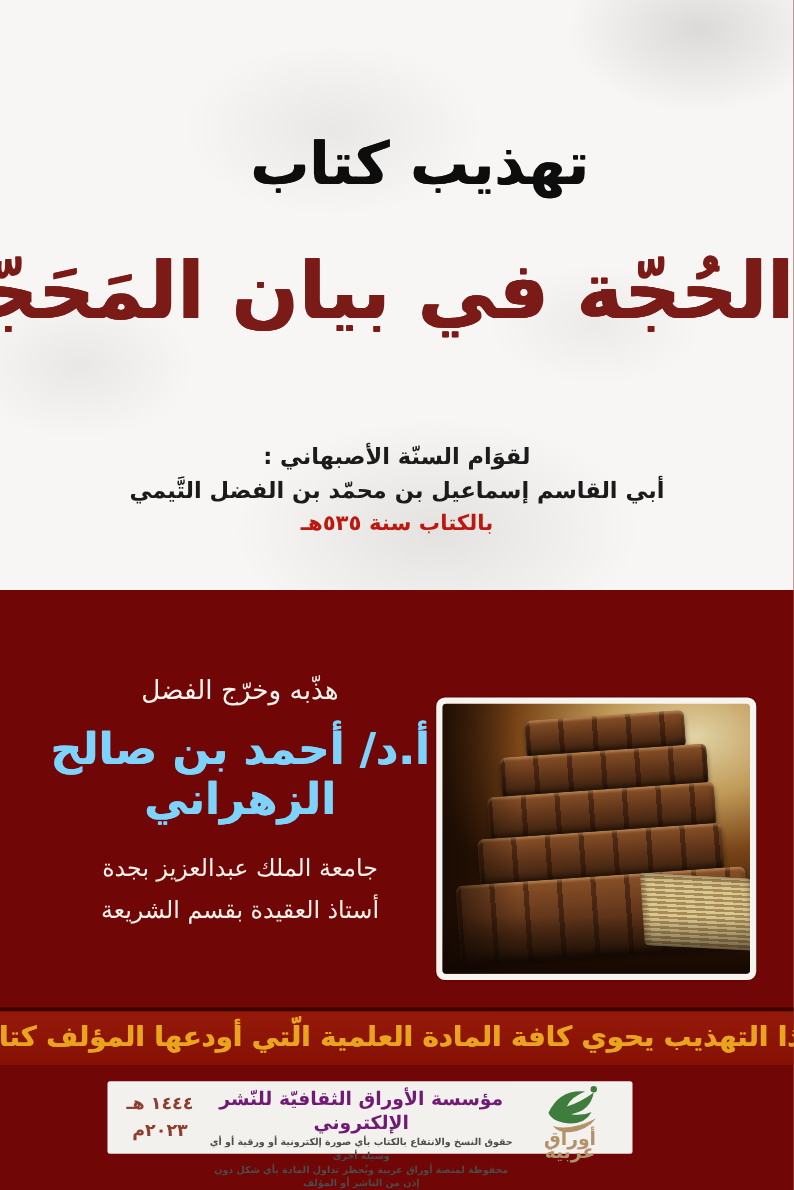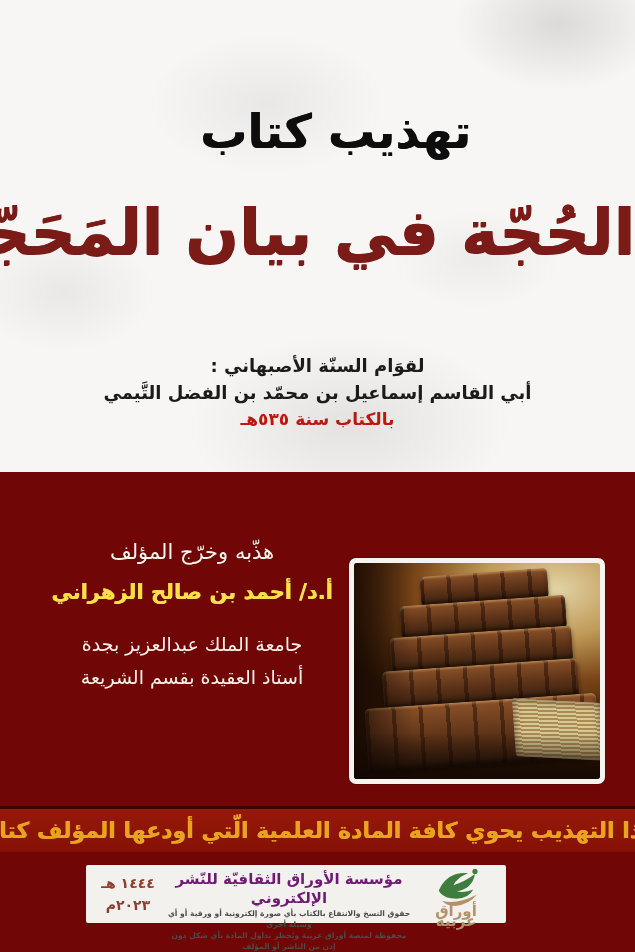--- a/index.html
+++ b/index.html
@@ -36,21 +36,21 @@
   }
   .attribution { position:absolute; left:0; top:352px; width:100%; text-align:center; direction:rtl; }
   .attr-line { font-size:18px; font-weight:bold; color:#1b1b1b; line-height:27px; }
   .attr-death { font-size:17px; font-weight:bold; color:#bd180f; line-height:27px; }
 
   
   .band { position:absolute; left:0; top:472px; width:635px; height:480px; background:#700606; }
 
   .editor-block { position:absolute; left:12px; top:68px; width:360px; text-align:center; direction:rtl; color:#fff; }
   .editor-lead { font-size:21px; color:#fdf6ee; margin-bottom:16px; }
-  .editor-name { font-size:21px; font-weight:bold; color:#fde047; margin-bottom:24px; text-shadow:0.5px 0 0 currentColor; }
+  .editor-name { font-size:35px; font-weight:bold; color:#7dd3fc; margin-bottom:19px; text-shadow:0.5px 0 0 currentColor; }
   .editor-role { font-size:19px; color:#fbf3ea; line-height:33px; }
 
   
   .photo-frame {
     position:absolute; left:349px; top:86px; width:256px; height:226px;
     background:#f7f4ef; border-radius:7px;
     box-shadow:0 0 0 1px rgba(60,10,5,.35);
   }
   .photo {
     position:absolute; left:5px; top:5px; right:5px; bottom:5px; overflow:hidden; border-radius:3px;
@@ -119,21 +119,21 @@
     <div class="attribution">
       <div class="attr-line">لقوَام السنّة الأصبهاني :</div>
       <div class="attr-line">أبي القاسم إسماعيل بن محمّد بن الفضل التَّيمي</div>
       <div class="attr-death">بالكتاب سنة ٥٣٥هـ</div>
     </div>
   </div>
 
   <div class="band">
 
     <div class="editor-block">
-      <div class="editor-lead">هذّبه وخرّج المؤلف</div>
+      <div class="editor-lead">هذّبه وخرّج الفضل</div>
       <div class="editor-name">أ.د/ أحمد بن صالح الزهراني</div>
       <div class="editor-role">جامعة الملك عبدالعزيز بجدة</div>
       <div class="editor-role">أستاذ العقيدة بقسم الشريعة</div>
     </div>
 
     <div class="photo-frame">
       <div class="photo">
         <div class="stack">
           <div class="bk bk1"></div>
           <div class="bk bk2"></div>

